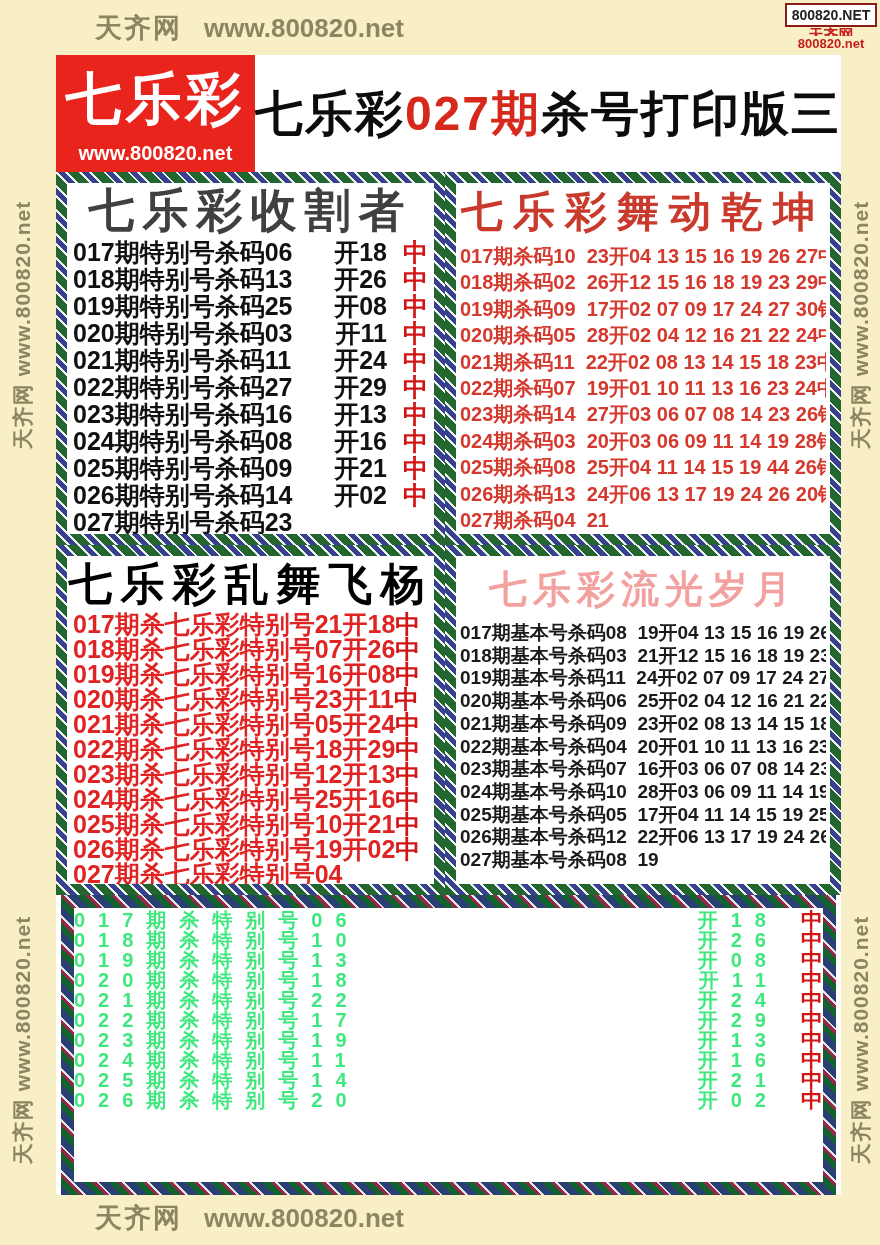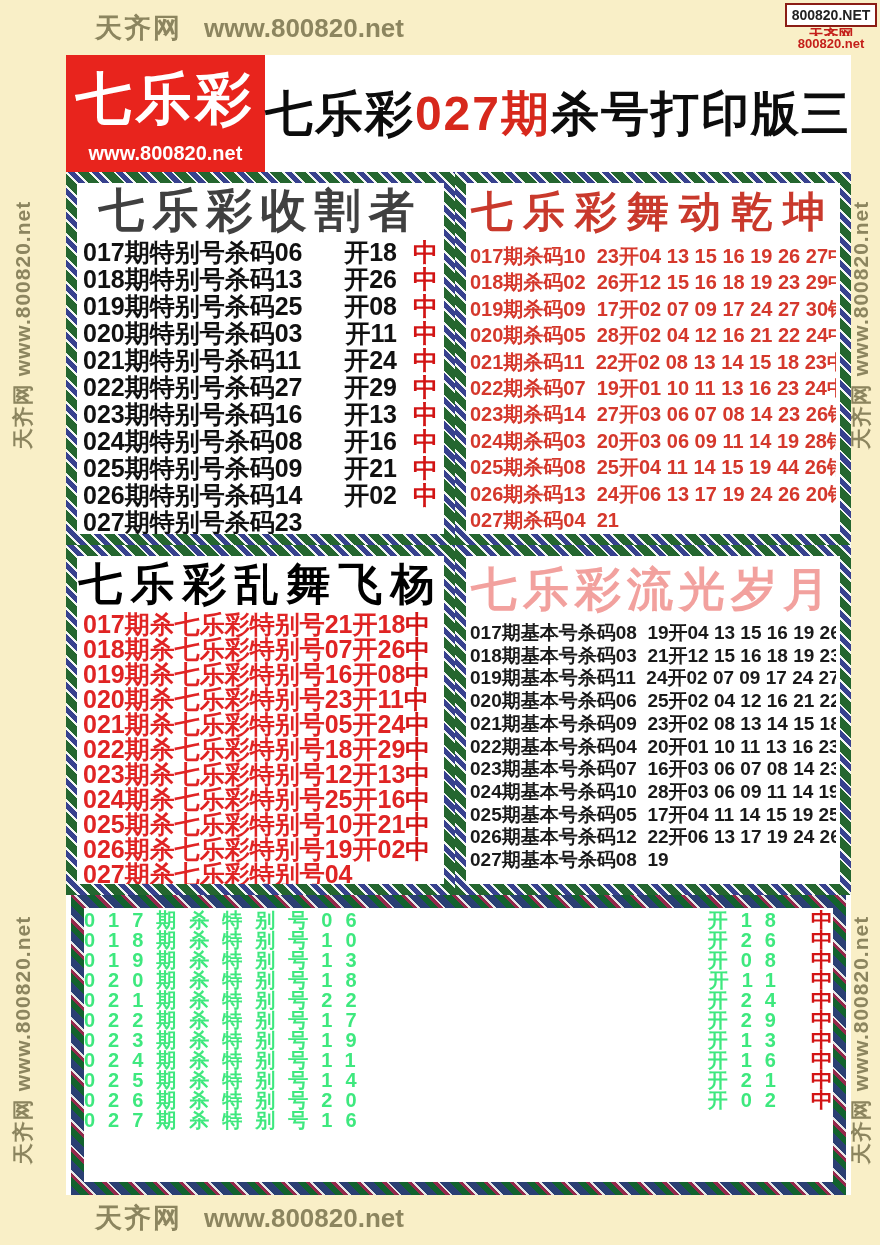--- a/index.html
+++ b/index.html
@@ -21,21 +21,21 @@
   .badge .clip { height:9px; overflow:hidden; color:#c41f1a; font-weight:700; font-size:15px; line-height:15px; }
   .badge .url { color:#c41f1a; font-weight:700; font-size:13px; }
   
   .side { position:absolute; width:50px; display:flex; align-items:center; justify-content:center; overflow:visible; }
   .side span { transform:rotate(-90deg); white-space:nowrap; color:#8c855f; font-size:21px; font-weight:700; letter-spacing:1px; }
   .side.lt { left:-2px; top:165px; height:320px; }
   .side.lb { left:-2px; top:880px; height:320px; }
   .side.rt { right:-6px; top:165px; height:320px; }
   .side.rb { right:-6px; top:880px; height:320px; }
   
-  .card { position:absolute; left:66px; top:55px; width:785px; height:1140px; background:#fff; }
+  .card { position:absolute; left:56px; top:55px; width:785px; height:1140px; background:#fff; }
   .masthead { display:flex; height:117px; }
   .logo { width:206px; height:100%; background:#e8241d; color:#fff; display:flex; flex-direction:column; align-items:center; justify-content:center; gap:4px; }
   .logo .name { font-size:56px; font-weight:900; letter-spacing:4px; }
   .logo .url  { font-size:20px; font-weight:700; }
   .titlebar { flex:1; display:flex; align-items:center; justify-content:center; }
   .titlebar .big { font-size:48px; font-weight:900; color:#0c0c0c; letter-spacing:2px; white-space:nowrap; }
   .titlebar .issue { color:#d7281c; }
   
   .prow { display:flex; }
   .panel { background:#fff; overflow:hidden; border:11px solid transparent; }
@@ -48,21 +48,21 @@
   }
   .p1 { width:389px; height:373px; }
   .p2 { flex:1; height:373px; }
   .p3 { width:389px; height:350px; }
   .p4 { flex:1; height:350px; }
   .p5 { height:300px; margin:0 5px; }
   .ptitle { text-align:center; white-space:nowrap; }
   .t1 { font-size:46px; font-weight:900; color:#404040; line-height:54px; letter-spacing:8px; }
   .t2 { font-size:42px; font-weight:900; color:#c9392c; line-height:58px; letter-spacing:10px; }
   .t3 { font-size:44px; font-weight:900; color:#000; line-height:56px; letter-spacing:8px; }
-  .t4 { font-size:46px; font-weight:900; color:#f2a19e; line-height:66px; letter-spacing:6px; }
+  .t4 { font-size:38px; font-weight:900; color:#f2a19e; line-height:66px; letter-spacing:6px; }
   .t5 { font-size:52px; font-weight:900; color:#e79a3e; line-height:60px; letter-spacing:26px; }
   .rows { font-weight:700; }
   .row { white-space:pre; overflow:hidden; }
   .res { font-weight:700; }
   .r-red { color:#d21414; }
   .p1 .rows { font-size:25px; color:#111; line-height:27px; padding:2px 6px; }
   .p1 .row { display:flex; align-items:baseline; }
   .p1 .o { margin-left:auto; margin-right:16px; }
   .p2 .rows { font-size:20px; color:#d5382c; line-height:26.4px; padding:2px 4px; }
   .p2 .res { color:#d5382c; }
@@ -189,21 +189,20 @@
           <div class="row"><span class="t">017期杀特别号06</span><span class="o">开18</span><span class="res r-red">中</span></div>
           <div class="row"><span class="t">018期杀特别号10</span><span class="o">开26</span><span class="res r-red">中</span></div>
           <div class="row"><span class="t">019期杀特别号13</span><span class="o">开08</span><span class="res r-red">中</span></div>
           <div class="row"><span class="t">020期杀特别号18</span><span class="o">开11</span><span class="res r-red">中</span></div>
           <div class="row"><span class="t">021期杀特别号22</span><span class="o">开24</span><span class="res r-red">中</span></div>
           <div class="row"><span class="t">022期杀特别号17</span><span class="o">开29</span><span class="res r-red">中</span></div>
           <div class="row"><span class="t">023期杀特别号19</span><span class="o">开13</span><span class="res r-red">中</span></div>
           <div class="row"><span class="t">024期杀特别号11</span><span class="o">开16</span><span class="res r-red">中</span></div>
           <div class="row"><span class="t">025期杀特别号14</span><span class="o">开21</span><span class="res r-red">中</span></div>
           <div class="row"><span class="t">026期杀特别号20</span><span class="o">开02</span><span class="res r-red">中</span></div>
-          <div class="row"><span class="t">027期杀特别号16</span></div>
         </div>
     </div>
 
   </div>
 
   <div class="sitebar bottom">
     <span class="site">天齐网</span>
     <span class="url">www.800820.net</span>
   </div>
 

